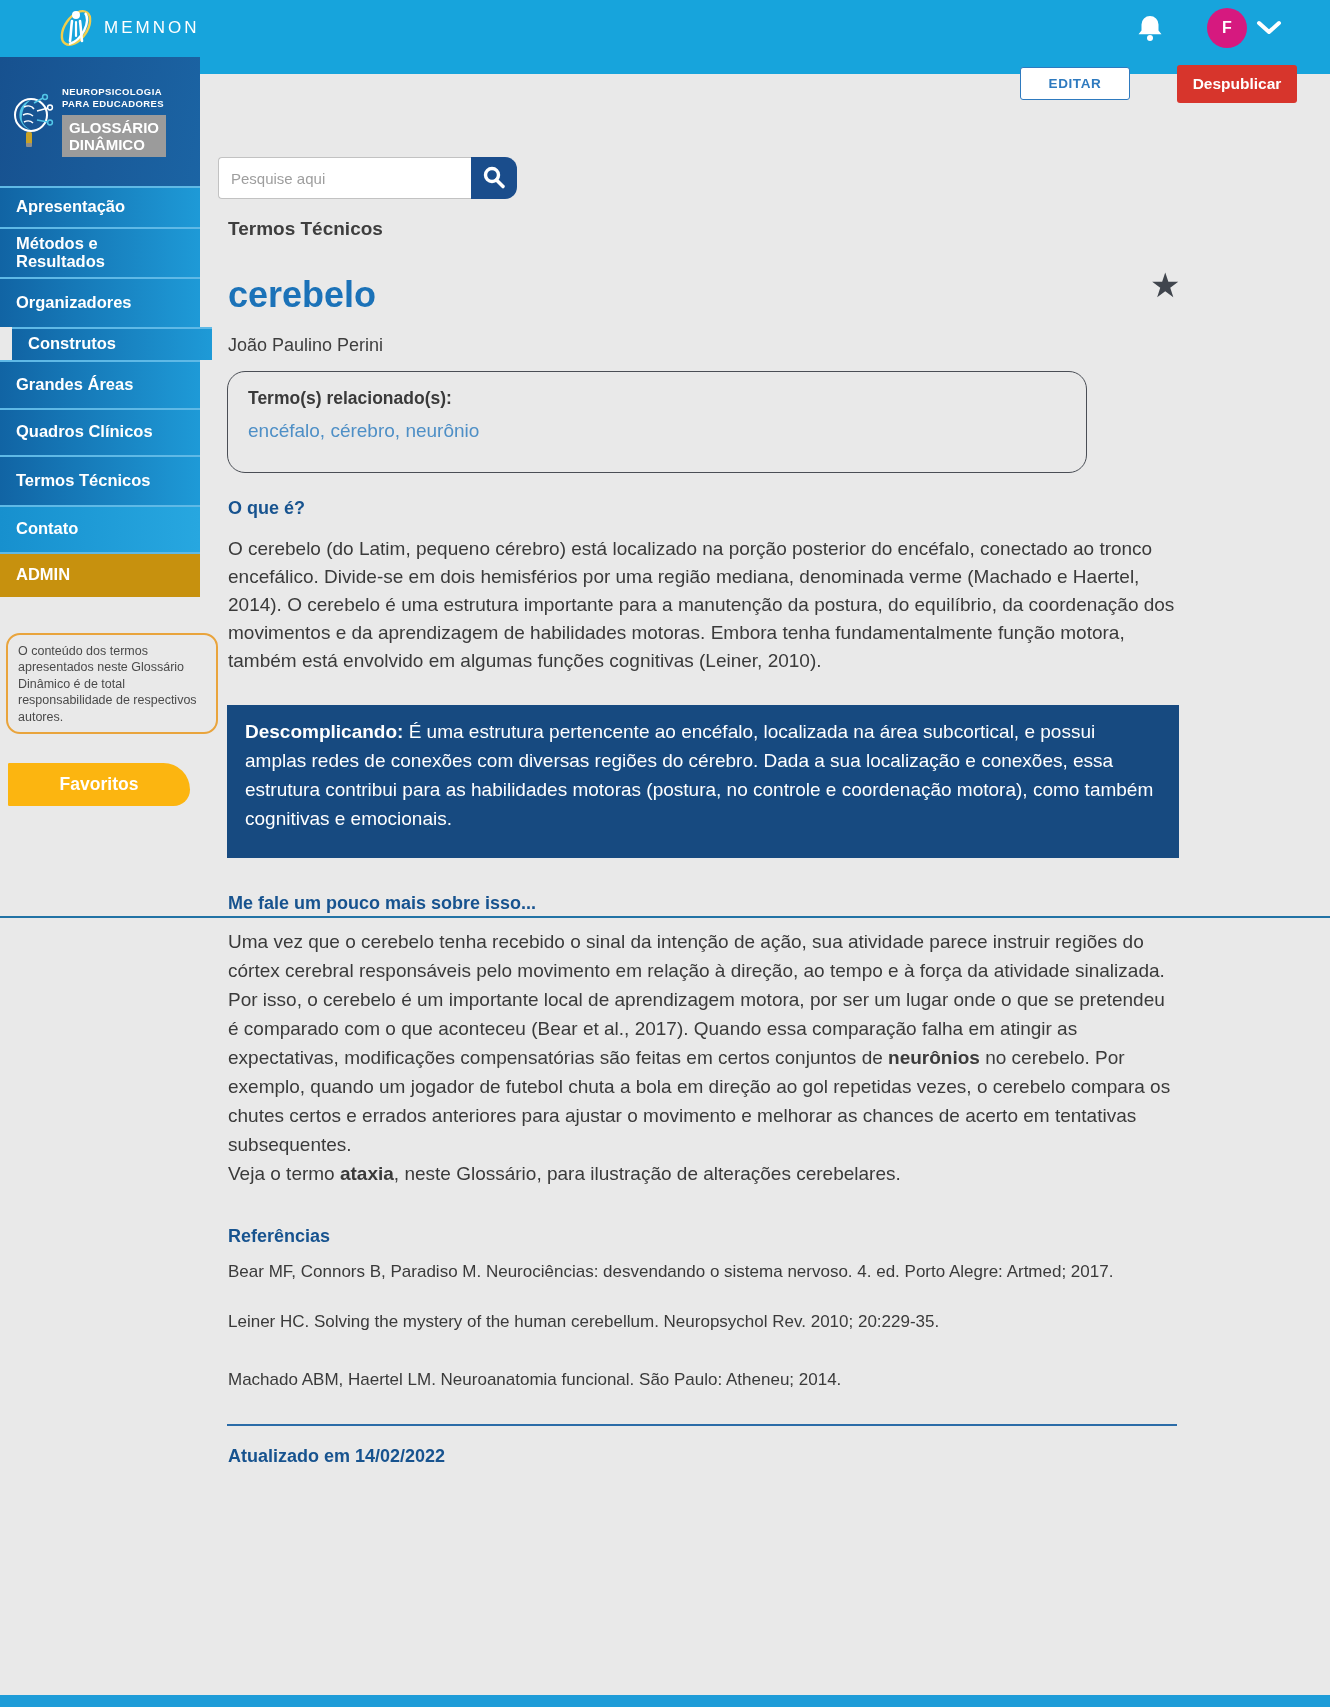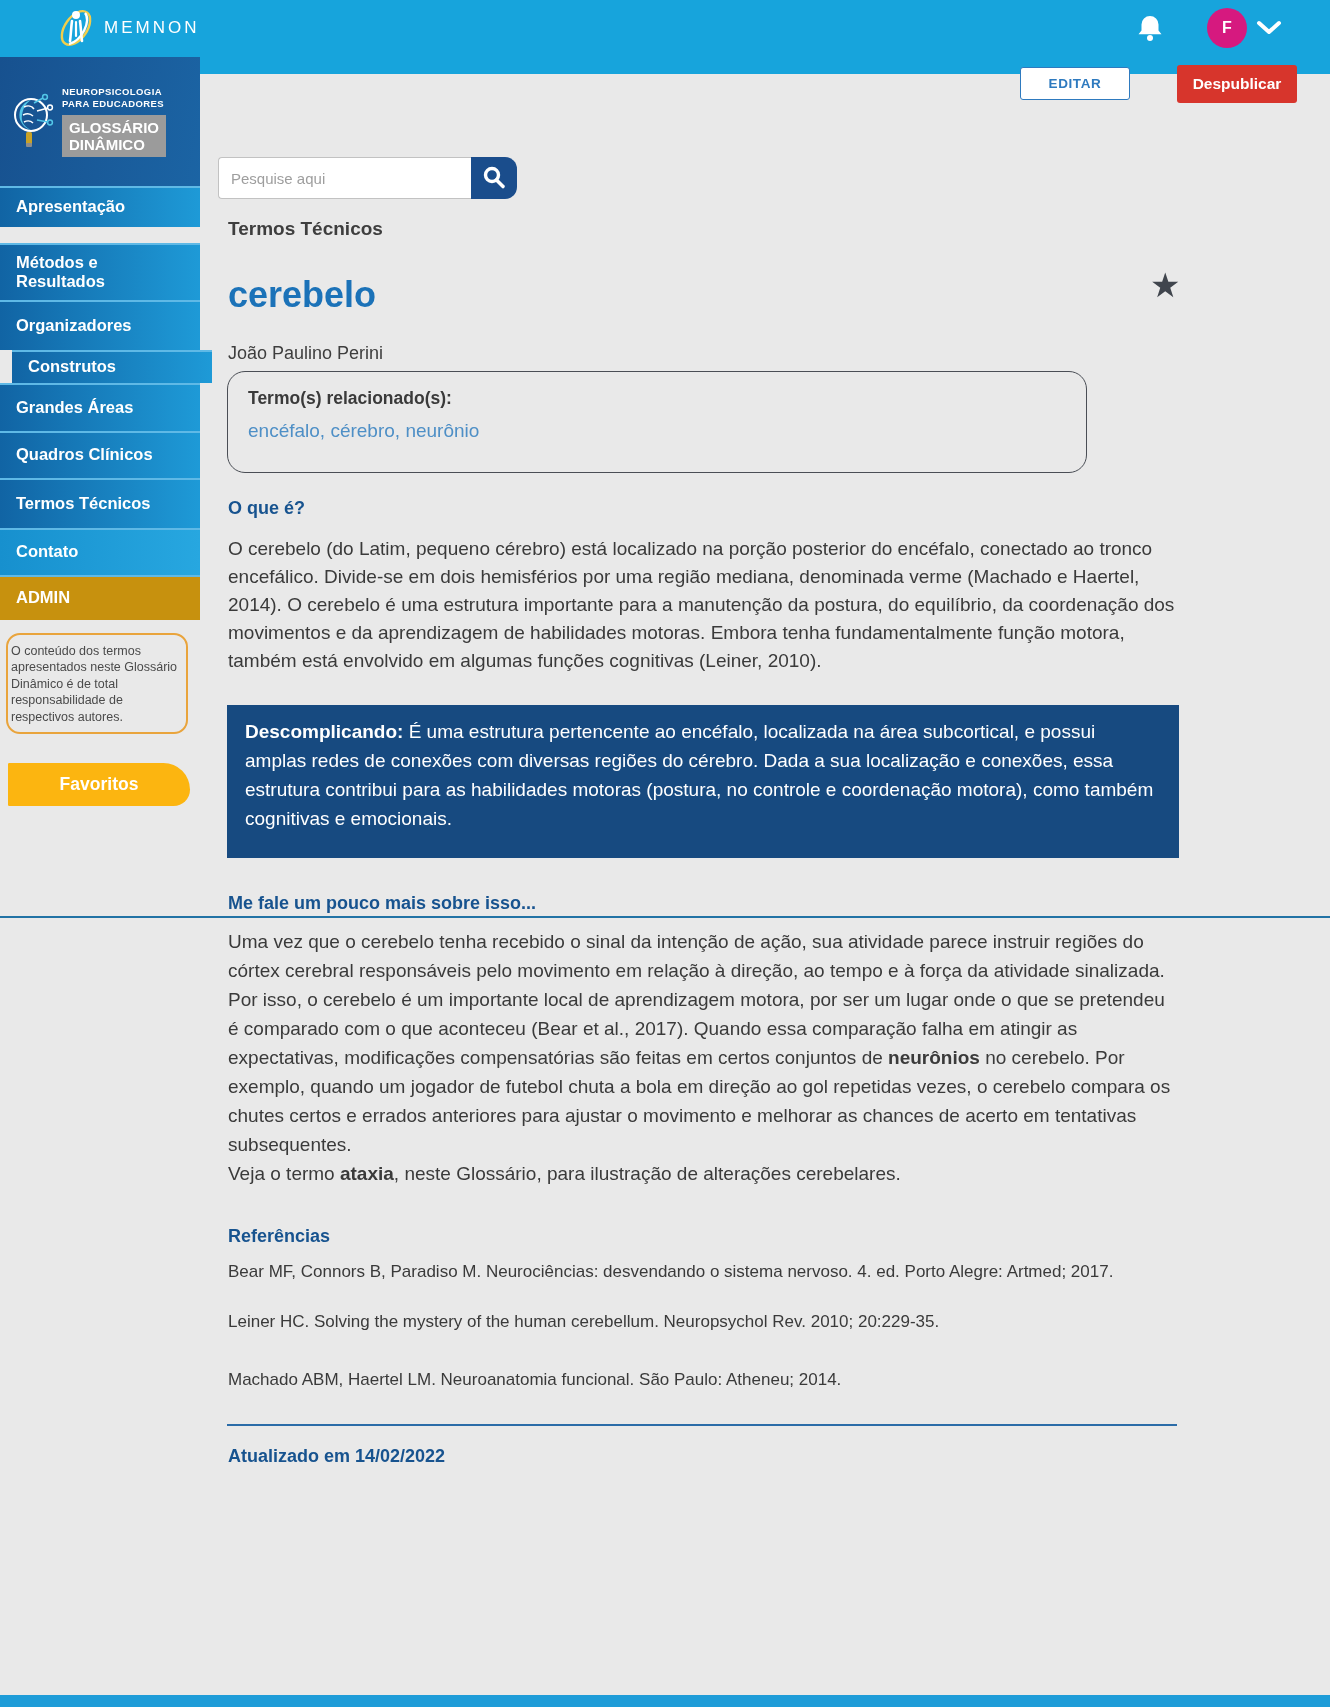--- a/index.html
+++ b/index.html
@@ -24,22 +24,22 @@
   .side-logo .small{color:#fff;font-size:9.5px;font-weight:bold;letter-spacing:.4px;line-height:12px;}
   .glossario-badge{margin-top:5px;background:#9B9B9B;color:#fff;font-weight:bold;
     font-size:15px;line-height:17px;padding:4px 7px;width:max-content;}
   .nav{position:absolute;left:0;top:186px;width:200px;}
   .nav-item{display:flex;align-items:center;width:200px;padding:0 28px 2px 16px;
     background:linear-gradient(90deg,#1164A4 0%,#1E9AD7 100%);
     border-top:2px solid #5FB9E6;color:#fff;font-weight:bold;font-size:16.5px;
     line-height:1.12;cursor:pointer;}
   .nav-item.active{background:linear-gradient(90deg,#1790CE 0%,#27A7E0 100%);}
   .nav-item.admin{background:#C7910E;font-size:16.5px;}
-  .note-box{position:absolute;left:6px;top:633px;width:182px;height:101px;
-    border:2px solid #E9A43C;border-radius:14px;padding:8px 3px;
+  .note-box{position:absolute;left:6px;top:633px;width:212px;height:101px;
+    border:2px solid #E9A43C;border-radius:14px;padding:8px 10px;
     color:#4A4A4A;font-size:12.5px;line-height:16.4px;background:transparent;}
   .fav-btn{position:absolute;left:8px;top:763px;width:182px;height:43px;background:#FCB510;
     border:none;border-radius:2px 42px 26px 2px;color:#fff;font-weight:bold;font-size:17.5px;
     cursor:pointer;text-align:center;font-family:"Liberation Sans",sans-serif;}
   
   .btn-edit{position:absolute;left:1020px;top:67px;width:110px;height:33px;background:#fff;
     border:1px solid #2E7ABF;border-radius:3px;color:#2E7ABF;font-size:13.5px;font-weight:bold;
     letter-spacing:.6px;cursor:pointer;font-family:"Liberation Sans",sans-serif;}
   .btn-unpub{position:absolute;left:1177px;top:65px;width:120px;height:38px;background:#D7352C;
     border:none;border-radius:3px;color:#fff;font-size:15.5px;font-weight:bold;cursor:pointer;
@@ -48,21 +48,21 @@
   .search input{width:253px;height:42px;border:1px solid #C2C2C2;border-right:none;
     border-radius:4px 0 0 4px;padding:0 12px;font-size:15px;color:#7f1d1d;background:#fff;
     font-family:"Liberation Sans",sans-serif;outline:none;}
   .search input::placeholder{color:#9E9E9E;}
   .search button{width:46px;height:42px;background:#1A4D8C;border:none;
     border-radius:0 12px 12px 0;cursor:pointer;display:flex;align-items:center;justify-content:center;}
   
   .crumb{position:absolute;left:228px;top:218px;font-size:19px;font-weight:bold;color:#3E3E3E;}
   .title{position:absolute;left:228px;top:274px;font-size:36px;font-weight:bold;color:#1B72B8;}
   .star{position:absolute;left:1150px;top:268px;font-size:34px;color:#40454D;cursor:pointer;line-height:1;}
-  .author{position:absolute;left:228px;top:335px;font-size:18px;color:#3E3E3E;margin-top:8px;}
+  .author{position:absolute;left:228px;top:335px;font-size:18px;color:#3E3E3E;}
   .related{position:absolute;left:227px;top:371px;width:860px;height:102px;
     border:1px solid #4A4E55;border-radius:18px;padding:16px 20px;}
   .related .lbl{font-size:17.5px;font-weight:bold;color:#3A3A3A;margin-bottom:11px;}
   .related .links{font-size:19px;color:#4E8FC6;}
   .related .links a{color:#4E8FC6;text-decoration:none;cursor:pointer;}
   .h-blue{font-size:18px;font-weight:bold;color:#17538F;position:absolute;left:228px;}
   .body-txt{position:absolute;left:228px;width:952px;font-size:19px;color:#3A3A3A;}
   .desc-box{position:absolute;left:227px;top:705px;width:952px;height:153px;background:#174A80;
     padding:12px 18px 24px 18px;color:#fff;font-size:19px;line-height:29px;}
   .full-divider{position:absolute;left:0;top:916px;width:1330px;height:2px;background:#2273A5;}
@@ -130,21 +130,21 @@
         <div>GLOSSÁRIO</div>
         <div>DINÂMICO</div>
       </div>
     </div>
   </div>
 
   <nav class="nav">
     <div class="nav-item" style="height:41px;">
         <span>Apresentação</span>
       </div>
-    <div class="nav-item" style="height:57px;margin-top:16px;">
+    <div class="nav-item" style="height:50px;">
         <span>Métodos e Resultados</span>
       </div>
     <div class="nav-item" style="height:50px;">
         <span>Organizadores</span>
       </div>
     <div class="nav-item" style="height:33px;margin-left:12px;">
         <span>Construtos</span>
       </div>
     <div class="nav-item" style="height:48px;">
         <span>Grandes Áreas</span>

